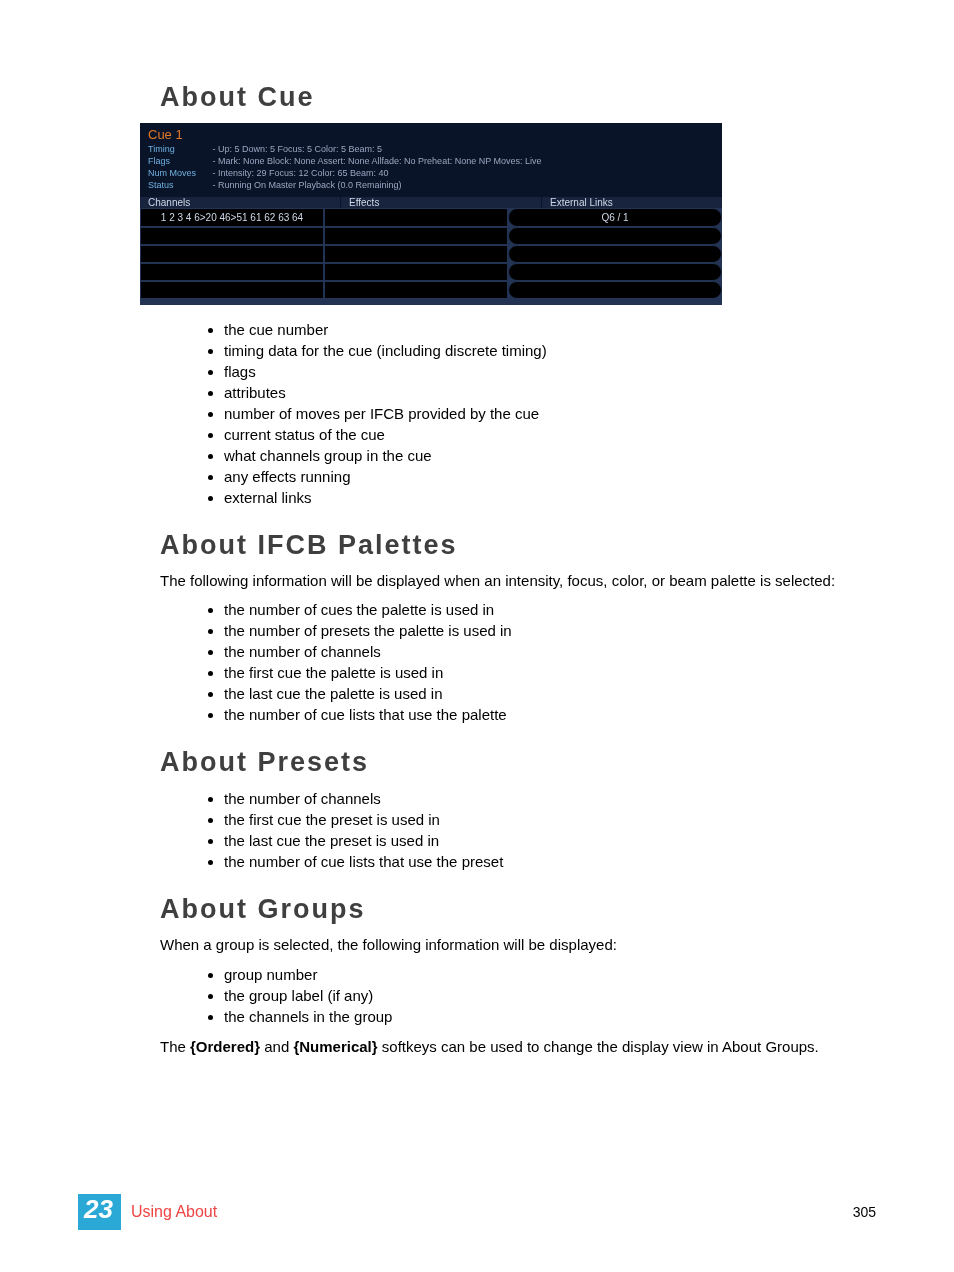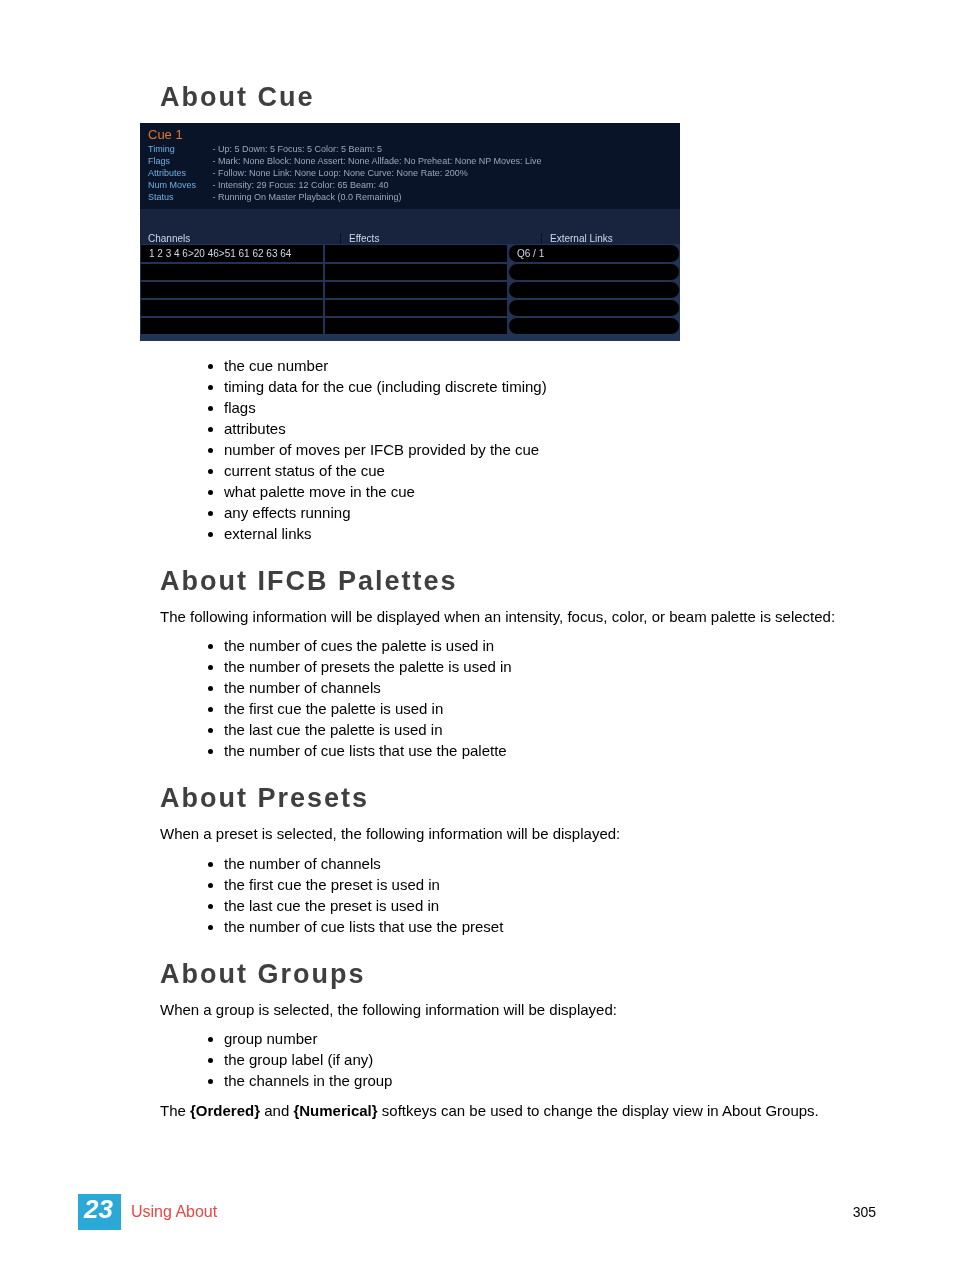--- a/index.html
+++ b/index.html
@@ -20,21 +20,21 @@
     margin-left: 82px;
   }
   h2.section {
     font-size: 27px;
     letter-spacing: 2px;
     color: #3f3f3f;
     margin: 0 0 10px 0;
     font-weight: bold;
   }
   .screenshot {
-    width: 540px;
+    width: 582px;
     margin: 6px 0 14px -20px;
   }
   .ss-header {
     background: #0a1428;
     padding: 6px 8px 6px 8px;
     color: #9aa5c0;
     font-size: 9px;
     line-height: 12px;
     font-family: Arial, sans-serif;
   }
@@ -46,27 +46,27 @@
   .ss-row { white-space: nowrap; }
   .ss-label { color: #6fb0e0; display:inline-block; min-width:62px;}
   .ss-bar {
     display: flex;
     background: #18243d;
     font-size: 10px;
     color: #cfd8e8;
   }
   .ss-bar > div {
     padding: 0 8px;
-    margin-top: 24px;
   }
   .col-ch { flex: 0 0 184px; border-right:1px solid #0a1428;}
   .col-ef { flex: 0 0 184px; border-right:1px solid #0a1428;}
   .col-ex { flex: 1; }
   .ss-table {
     background: #223353;
+    text-align: center;
   }
   .ss-trow {
     display: flex;
     font-size: 10px;
     color: #cfd8e8;
   }
   .ss-trow .c1 { flex:0 0 184px; padding:3px 8px; background:#000; }
   .ss-trow .c2 { flex:0 0 184px; padding:3px 8px; background:#000; }
   .ss-trow .c3 { flex:1; padding:3px 8px; background:#000;border-radius:9px; }
   .ss-trow.r0 .c1,.ss-trow.r0 .c2,.ss-trow.r0 .c3{ background:#000;}
@@ -116,21 +116,20 @@
 <div class="page">
   <div class="content">
 
     <h2 class="section">About Cue</h2>
 
     <div class="screenshot">
       <div class="ss-header">
         <div class="ss-title">Cue 1</div>
         <div class="ss-row"><span class="ss-label">Timing</span> <span>- Up: 5   Down: 5   Focus: 5   Color: 5   Beam: 5</span></div>
         <div class="ss-row"><span class="ss-label">Flags</span> <span>- Mark: None   Block: None   Assert: None   Allfade: No   Preheat: None   NP Moves: Live</span></div>
-        <div class="ss-row"><span class="ss-label">Attributes</span> <span>- Follow: None   Link: None   Loop: None   Curve: None   Rate: 200%</span></div>
         <div class="ss-row"><span class="ss-label">Num Moves</span> <span>- Intensity: 29   Focus: 12   Color: 65   Beam: 40</span></div>
         <div class="ss-row"><span class="ss-label">Status</span> <span>- Running On Master Playback  (0.0 Remaining)</span></div>
       </div>
       <div class="ss-bar">
         <div class="col-ch">Channels</div>
         <div class="col-ef">Effects</div>
         <div class="col-ex">External Links</div>
       </div>
       <div class="ss-table">
         <div class="ss-trow r0">
@@ -162,38 +161,37 @@
       </div>
     </div>
 
     <ul class="bullets">
       <li>the cue number</li>
       <li>timing data for the cue (including discrete timing)</li>
       <li>flags</li>
       <li>attributes</li>
       <li>number of moves per IFCB provided by the cue</li>
       <li>current status of the cue</li>
-      <li>what palette move in the cue</li>
+      <li>what channels group in the cue</li>
       <li>any effects running</li>
       <li>external links</li>
     </ul>
 
     <h2 class="section">About IFCB Palettes</h2>
     <p class="body">The following information will be displayed when an intensity, focus, color, or beam palette is selected:</p>
     <ul class="bullets">
       <li>the number of cues the palette is used in</li>
       <li>the number of presets the palette is used in</li>
       <li>the number of channels</li>
       <li>the first cue the palette is used in</li>
       <li>the last cue the palette is used in</li>
       <li>the number of cue lists that use the palette</li>
     </ul>
 
     <h2 class="section">About Presets</h2>
-    <p class="body">When a preset is selected, the following information will be displayed:</p>
     <ul class="bullets">
       <li>the number of channels</li>
       <li>the first cue the preset is used in</li>
       <li>the last cue the preset is used in</li>
       <li>the number of cue lists that use the preset</li>
     </ul>
 
     <h2 class="section">About Groups</h2>
     <p class="body">When a group is selected, the following information will be displayed:</p>
     <ul class="bullets" style="margin-bottom:10px;">

